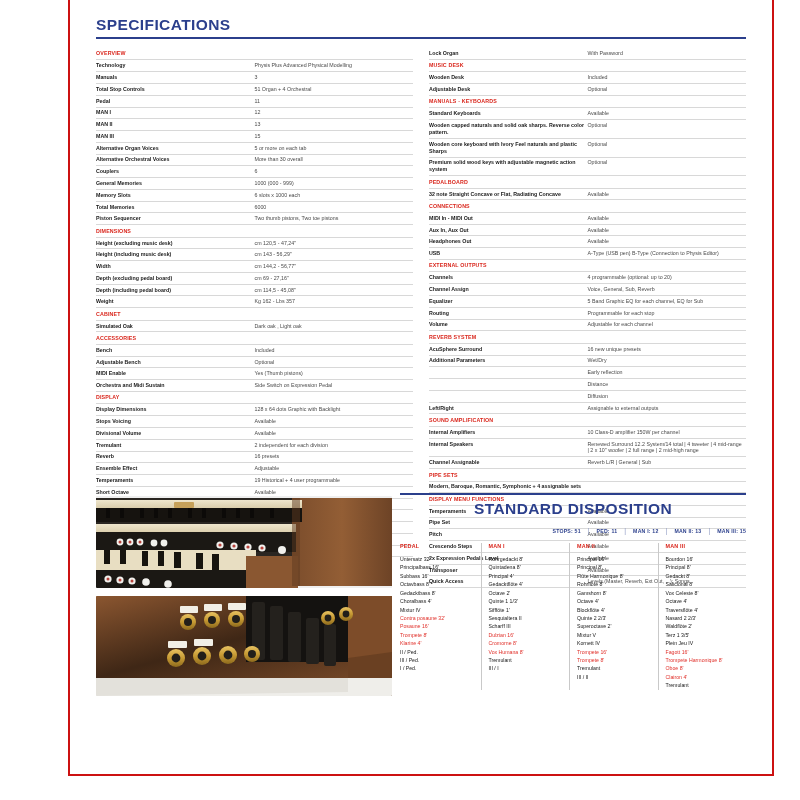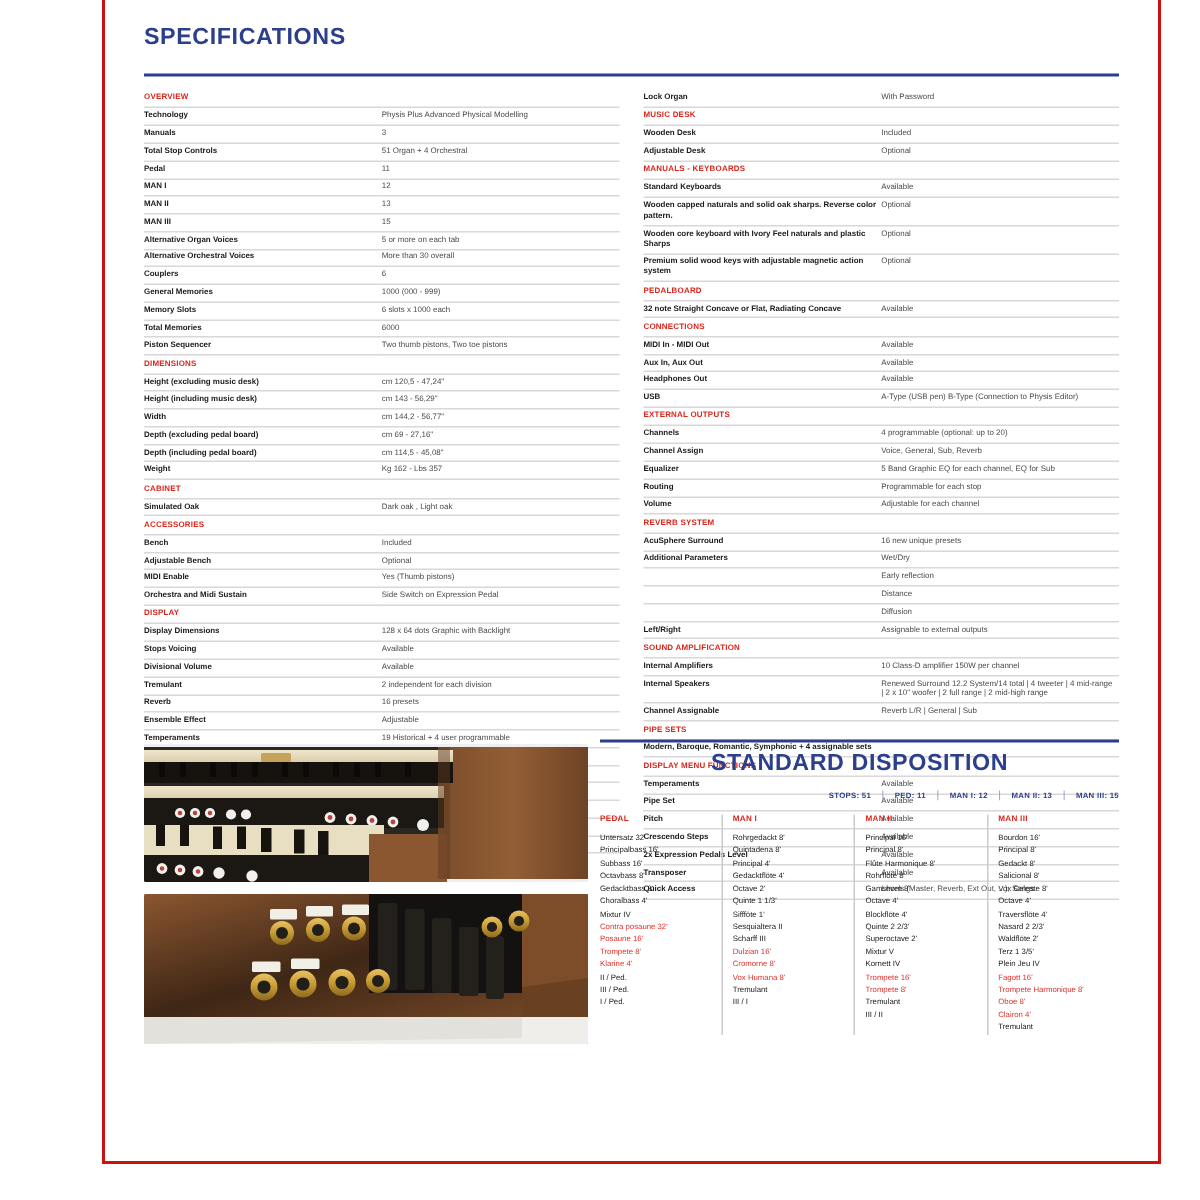--- a/index.html
+++ b/index.html
@@ -18,21 +18,21 @@
   }
   .inner { position: absolute; left: 26px; top: 28px; width: 650px; }
 
   
   .main-title {
     color: #2b3f8c;
     font-size: 15.5px;
     font-weight: bold;
     letter-spacing: .4px;
     border-bottom: 2px solid #2b3f8c;
-    padding-bottom: 15px;
+    padding-bottom: 3px;
     margin-bottom: 9px;
   }
   .disp-title {
     color: #2b3f8c;
     font-size: 15.5px;
     font-weight: bold;
     letter-spacing: .4px;
     text-align: center;
     border-top: 2px solid #2b3f8c;
     padding-top: 5px;

